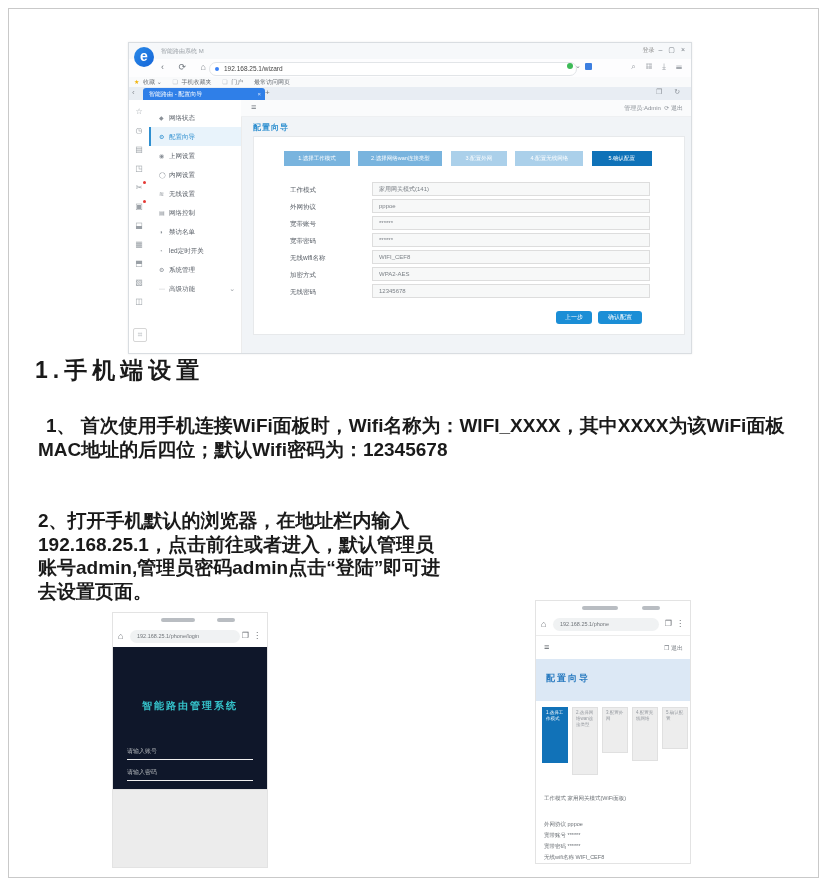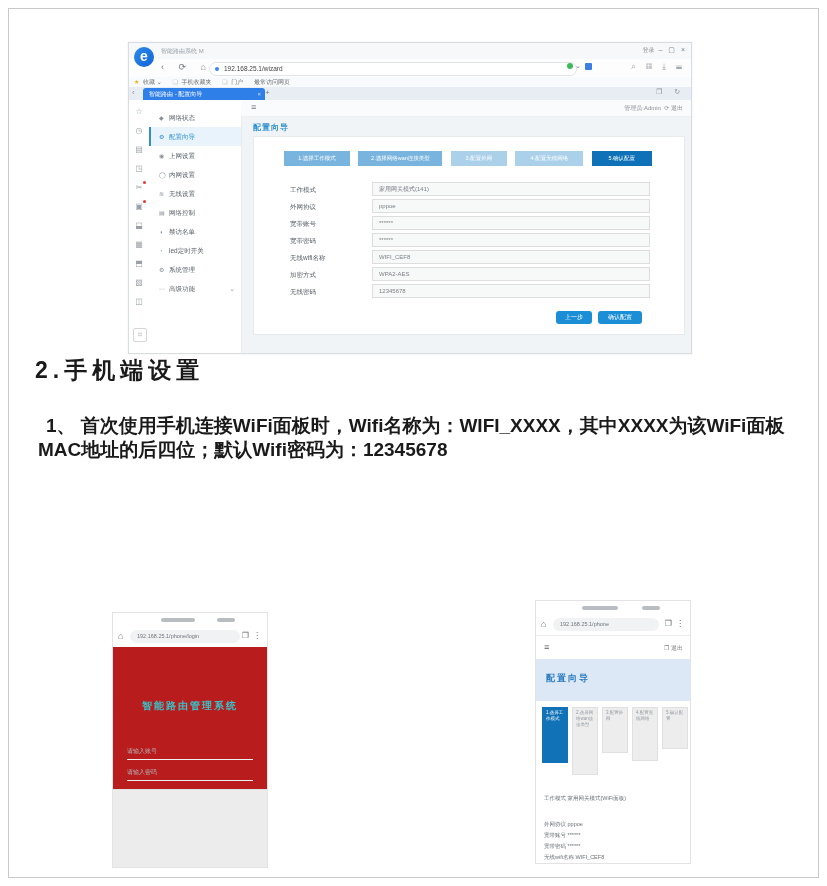--- a/index.html
+++ b/index.html
@@ -73,21 +73,21 @@
   .phone{position:absolute;background:#fff;border:1px solid #e3e3e3;overflow:hidden;}
   .ph-login{left:112px;top:612px;width:154px;height:254px;}
   .ph-wiz{left:535px;top:600px;width:154px;height:262px;}
   .ph-status{position:absolute;left:0;top:0;right:0;height:14px;background:#fff;}
   .ph-sbar{position:absolute;background:#b9bdc2;border-radius:2px;height:4px;top:5px;}
   .ph-addr{position:absolute;left:0;top:14px;right:0;height:20px;background:#fff;border-bottom:1px solid #ececec;}
   .ph-home{position:absolute;left:5px;top:4px;font-size:9px;color:#5f6368;}
   .ph-pill{position:absolute;left:17px;top:3px;height:13px;background:#f0f2f3;border-radius:7px;font-size:5.5px;color:#70757a;line-height:13px;padding:0 7px;white-space:nowrap;overflow:hidden;}
   .ph-ic{position:absolute;top:4px;font-size:8px;color:#5f6368;}
 
-  .phl-body{position:absolute;left:0;top:34px;right:0;height:142px;background:#b91c1c;}
+  .phl-body{position:absolute;left:0;top:34px;right:0;height:142px;background:#0f172a;}
   .phl-title{position:absolute;left:0;top:52px;width:100%;text-align:center;font-size:10px;font-weight:bold;color:#35c3cb;letter-spacing:2px;}
   .phl-field{position:absolute;left:14px;width:126px;font-size:6px;color:#b2b6ba;padding-bottom:3px;border-bottom:1px solid #efefef;}
   .phl-btn{position:absolute;left:13px;top:142px;width:128px;height:15px;background:#35c3cb;border-radius:2px;color:#fff;font-size:7px;line-height:15px;text-align:center;letter-spacing:2px;}
   .phl-footer{position:absolute;left:0;top:176px;right:0;bottom:0;background:#ececec;border-top:1px solid #e0e0e0;}
 
   .phw-menurow{position:absolute;left:0;top:36px;right:0;height:22px;background:#fff;}
   .phw-burger{position:absolute;left:8px;top:5px;font-size:9px;color:#565b61;}
   .phw-logout{position:absolute;right:7px;top:7px;font-size:6px;color:#7d8288;}
   .phw-banner{position:absolute;left:0;top:58px;right:0;height:42px;background:#dce8f5;}
   .phw-banner-t{position:absolute;left:10px;top:13px;font-size:9px;font-weight:bold;color:#2a7bc0;letter-spacing:2px;}
@@ -194,22 +194,23 @@
           <div class="wu-row-value" style="top:130px">WPA2-AES</div>
           <div class="wu-row-label" style="top:148px">无线密码</div>
           <div class="wu-row-value" style="top:147px">12345678</div>
           <div class="wu-btn prev">上一步</div>
           <div class="wu-btn confirm">确认配置</div>
         </div>
       </div>
     </div>
   </div>
 
-  <div class="doc-h2">2.手机端设置</div>
+  <div class="doc-h2">1.手机端设置</div>
   <div class="doc-p doc-p1">1、 首次使用手机连接WiFi面板时，Wifi名称为：WIFI_XXXX，其中XXXX为该WiFi面板MAC地址的后四位；默认Wifi密码为：12345678</div>
+  <div class="doc-p doc-p2">2、打开手机默认的浏览器，在地址栏内输入192.168.25.1，点击前往或者进入，默认管理员账号admin,管理员密码admin点击“登陆”即可进去设置页面。</div>
 
   <div class="phone ph-login">
     <div class="ph-status">
       <div class="ph-sbar" style="left:48px;width:34px;"></div>
       <div class="ph-sbar" style="left:104px;width:18px;"></div>
     </div>
     <div class="ph-addr">
       <span class="ph-home">⌂</span>
       <div class="ph-pill" style="width:96px"><span>192.168.25.1/phone/login</span></div>
       <span class="ph-ic" style="right:18px">❐</span>

